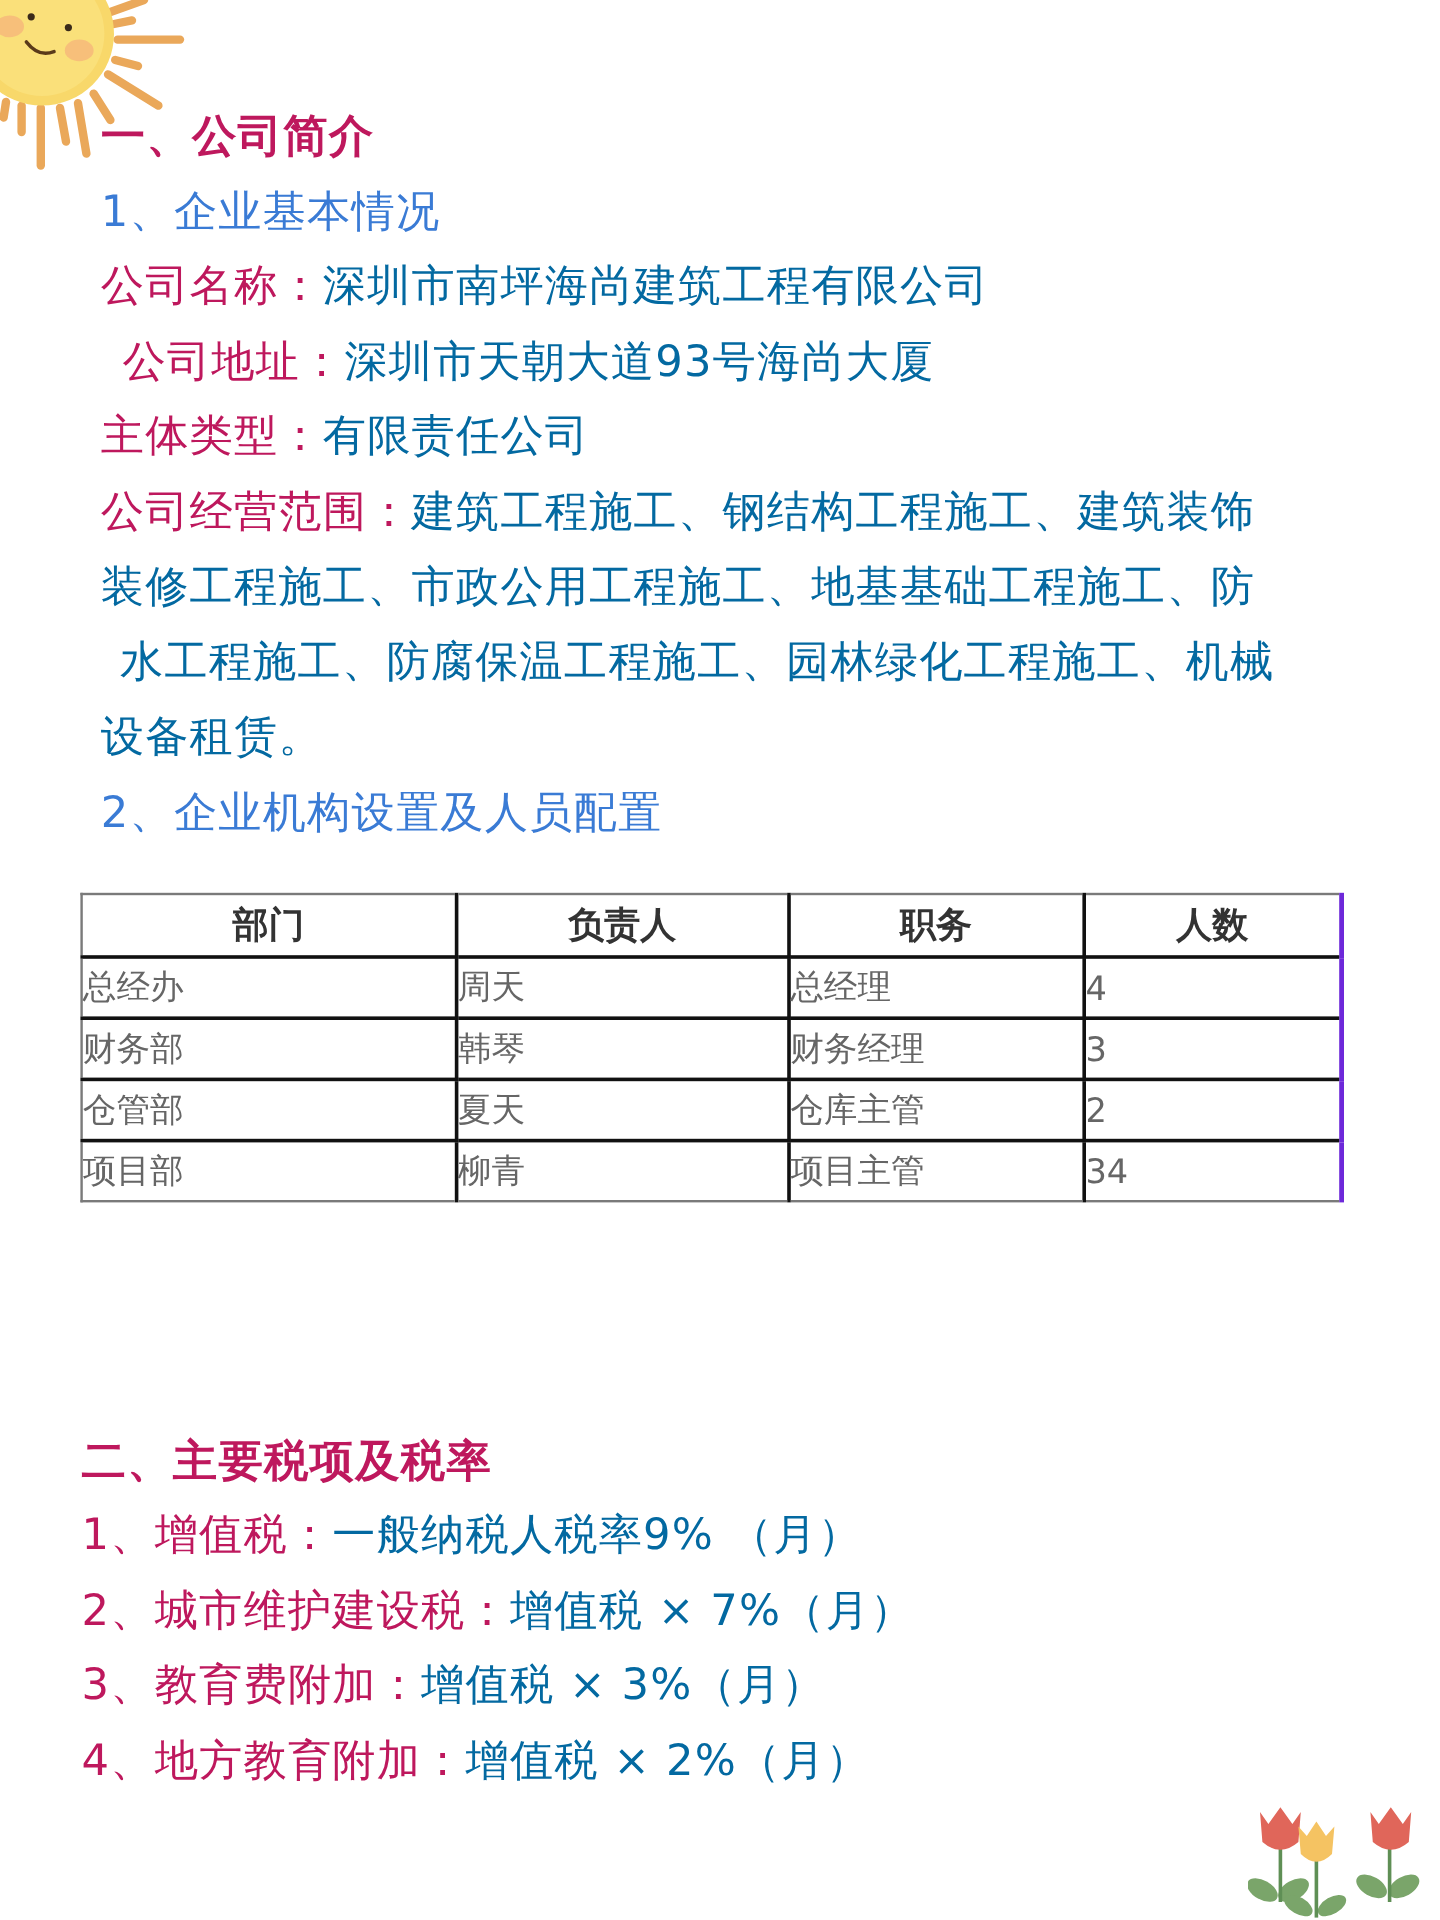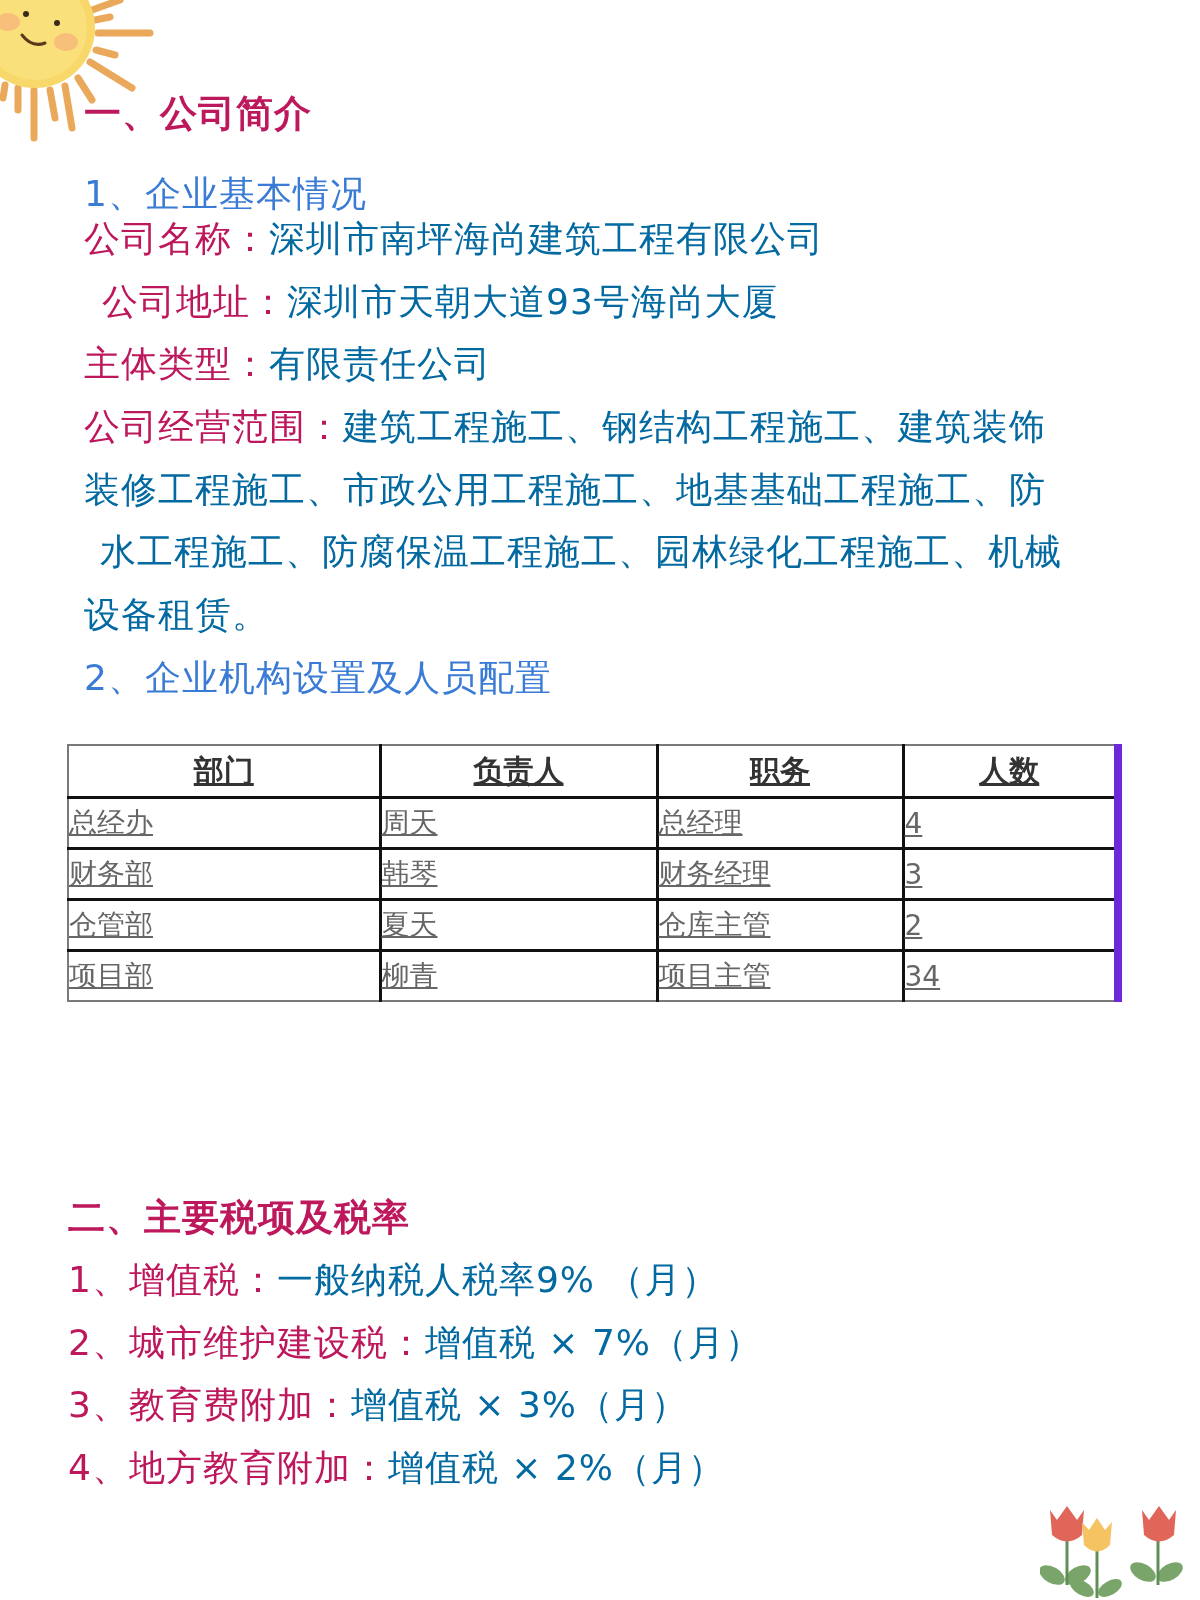--- a/index.html
+++ b/index.html
@@ -18,27 +18,27 @@
     .lbl { color: #be185d; }
     .val { color: #0369a1; }
 
     .table {
       position: absolute; left: 67px; top: 744px; width: 1050px;
       border-collapse: collapse; table-layout: fixed;
       border: 2px solid #7a7a7a;
     }
     .table th, .table td {
       border: 3px solid #111111; height: 48px;
-      font-family: "DejaVu Sans", sans-serif; padding: 0; text-decoration: underline;
+      font-family: "DejaVu Sans", sans-serif; padding: 0;
     }
     .table th { font-size: 30px; font-weight: bold; color: #333333; height: 50px; }
     .table td { font-size: 28px; color: #666666; }
     .table tr:first-child th { border-top: 2px solid #7a7a7a; }
     .table th:first-child, .table td:first-child { border-left: 2px solid #7a7a7a; }
-    .table th:last-child, .table td:last-child { border-right: 8px solid #6d28d9; margin-top: 40px; }
+    .table th:last-child, .table td:last-child { border-right: 4px solid #6d28d9; margin-top: 40px; }
     .table tr:last-child td { border-bottom: 2px solid #7a7a7a; }
   </style>
 </head>
 <body>
 
 <svg class="sun" viewBox="0 0 170 150">
   <g stroke="#eaa85a" stroke-width="7" stroke-linecap="round">
     <line x1="92" y1="10" x2="120" y2="0"></line>
     <line x1="95" y1="20" x2="110" y2="17"></line>
     <line x1="98" y1="33" x2="150" y2="33"></line>
@@ -54,21 +54,21 @@
   <circle cx="35" cy="28" r="60" fill="#f8d86a"></circle>
   <circle cx="35" cy="28" r="52" fill="#fae07a"></circle>
   <ellipse cx="8" cy="22" rx="12" ry="9" fill="#f5b07a" opacity="0.7"></ellipse>
   <ellipse cx="66" cy="42" rx="12" ry="9" fill="#f5b07a" opacity="0.7"></ellipse>
   <circle cx="26" cy="14" r="3" fill="#3a2a1a"></circle>
   <circle cx="57" cy="23" r="3" fill="#3a2a1a"></circle>
   <path d="M22 35 Q32 48 45 43" stroke="#5a3a1a" stroke-width="3" fill="none" stroke-linecap="round"></path>
 </svg>
 
 <div class="line h1" style="left:84px; top:92px;">一、公司简介</div>
-<div class="line h2" style="left:84px; top:172px;">1、企业基本情况</div>
+<div class="line h2" style="left:84px; top:155px;">1、企业基本情况</div>
 
 <div class="line" style="left:84px; top:217px;">
   <span class="lbl">公司名称：</span><span class="val">深圳市南坪海尚建筑工程有限公司</span>
 </div>
 <div class="line" style="left:84px; top:280px;margin-left:18px;">
   <span class="lbl">公司地址：</span><span class="val">深圳市天朝大道93号海尚大厦</span>
 </div>
 <div class="line" style="left:84px; top:342px;">
   <span class="lbl">主体类型：</span><span class="val">有限责任公司</span>
 </div>

